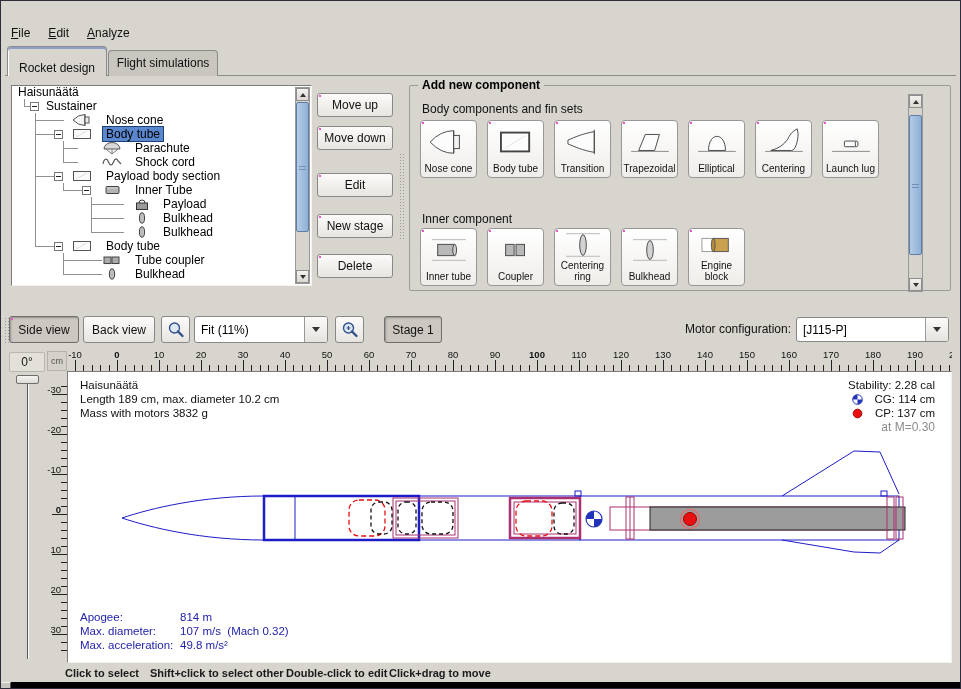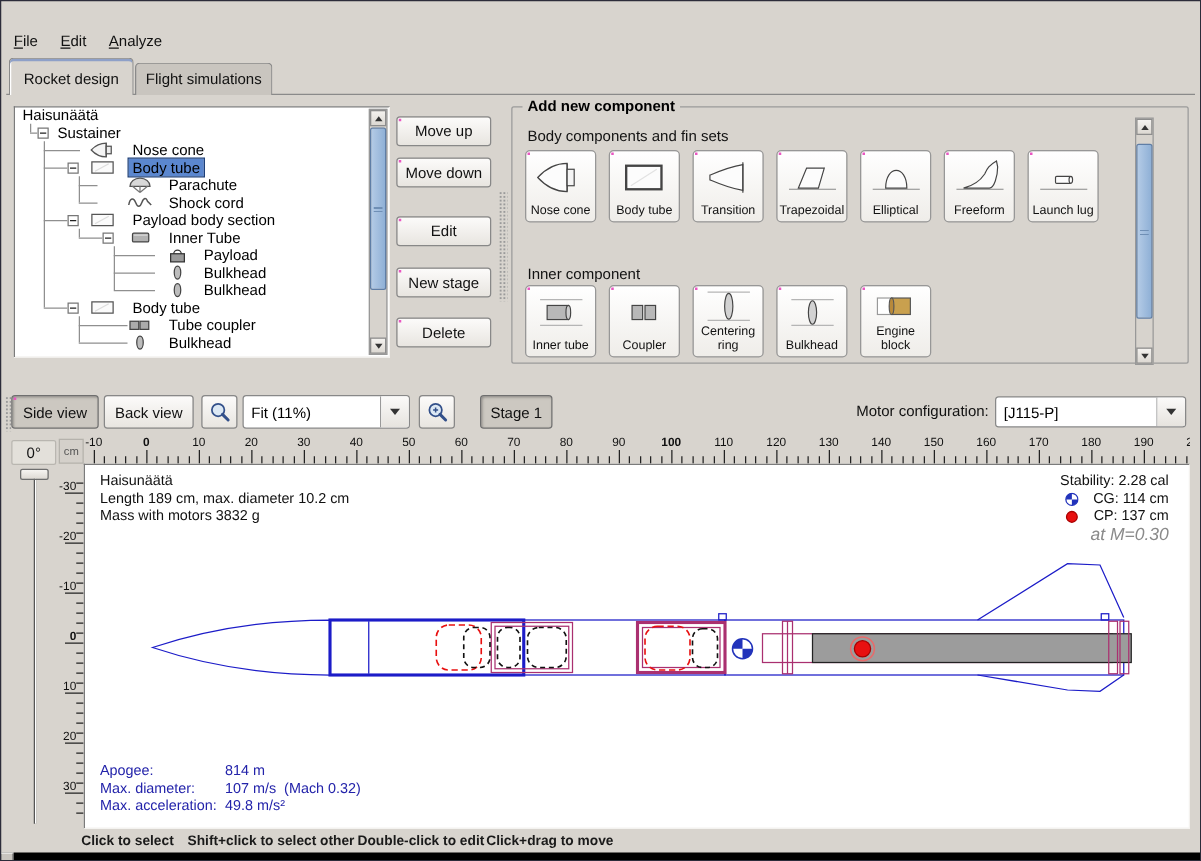--- a/index.html
+++ b/index.html
@@ -40,21 +40,21 @@
     display:inline-block;padding:3px 9px;font-size:12px;color:#111;cursor:default;
   }
   .menu-item u{text-decoration:underline;}
 
   
   .tab{
     position:absolute;font-size:12px;color:#111;text-align:center;
     border:1px solid #8a8a8a;border-bottom:none;border-radius:4px 4px 0 0;
   }
   .tab.active{
-    top:45px;height:30px;background:var(--win-bg);padding-top:9px;z-index:3;
+    top:45px;height:30px;background:var(--win-bg);padding-top:14px;z-index:3;
     box-shadow:inset 0 2px 0 #8ea0c8, inset 1px 0 0 #fff;
   }
   .tab.inactive{
     top:49px;height:26px;background:#c9c5bf;padding-top:5px;z-index:2;
   }
   .tabpane-top{position:absolute;left:4px;right:4px;top:74px;height:1px;background:#8a8a8a;z-index:1;}
 
   
   .btn{
     position:absolute;font-size:12px;color:#111;text-align:center;
@@ -140,21 +140,21 @@
 
   .rb{stroke:var(--rocket-blue);fill:none;stroke-width:1;}
   .rb.bold{stroke-width:2.5;}
   .rm{stroke:var(--inner-maroon);fill:none;stroke-width:1;}
   .rm.bold{stroke-width:2.5;}
   .dash-red{stroke:var(--marker-red);fill:none;stroke-width:1.3;stroke-dasharray:5 3;}
   .dash-blk{stroke:#111;fill:none;stroke-width:1.3;stroke-dasharray:4 3;}
 
   #info-block{position:absolute;left:12px;top:6px;font-size:11.5px;color:#111;line-height:14px;}
   #stab-block{position:absolute;right:16px;top:6px;font-size:11.5px;color:#111;line-height:14px;text-align:right;}
-  #stab-block .dim{color:#8a8a8a;font-size:14px;font-style:italic;}
+  #stab-block .dim{color:#8a8a8a;font-size:12px;}
   #stab-block .row{display:flex;align-items:center;justify-content:flex-end;gap:12px;}
   #flight-block{position:absolute;left:12px;top:238px;font-size:11.5px;color:var(--info-blue);line-height:14px;}
   #flight-block .fl-row{display:flex;}
   #flight-block .fl-label{width:100px;}
   #flight-block .fl-val{white-space:pre;}
 
   
   #statusbar{position:absolute;left:1px;right:1px;top:663px;height:18px;font-size:11px;font-weight:bold;color:#1a1a1a;}
   #statusbar span{position:absolute;top:3px;white-space:nowrap;}
   #bottombar{position:absolute;left:0;right:0;top:681px;height:8px;background:#000;}
@@ -399,21 +399,21 @@
           <span style="max-width:53px;">Elliptical</span>
         </div>
         <div class="comp-btn" style="left: 345px; top: 34px;">
           <span class="pinkdot"></span>
           <span class="ic">
             <svg viewBox="0 0 44 34">
               <line x1="2" y1="27" x2="42" y2="27" stroke="#888"></line>
               <path d="M8,26 C16,24 22,20 26,14 C28,10 29,7 36,3 L37,8 C37,16 34,26 30,26 Z" fill="#fcfcfc" stroke="#444"></path>
             </svg>
           </span>
-          <span style="max-width:53px;">Freeform</span>
+          <span style="max-width:53px;">Centering</span>
         </div>
         <div class="comp-btn" style="left: 412px; top: 34px;">
           <span class="pinkdot"></span>
           <span class="ic">
             <svg viewBox="0 0 44 34">
               <line x1="2" y1="27" x2="42" y2="27" stroke="#888"></line>
               <rect x="15" y="16" width="13" height="6" rx="1" fill="#fcfcfc" stroke="#444"></rect>
               <ellipse cx="28" cy="19" rx="1.5" ry="3" fill="#fff" stroke="#444"></ellipse>
             </svg>
           </span>

